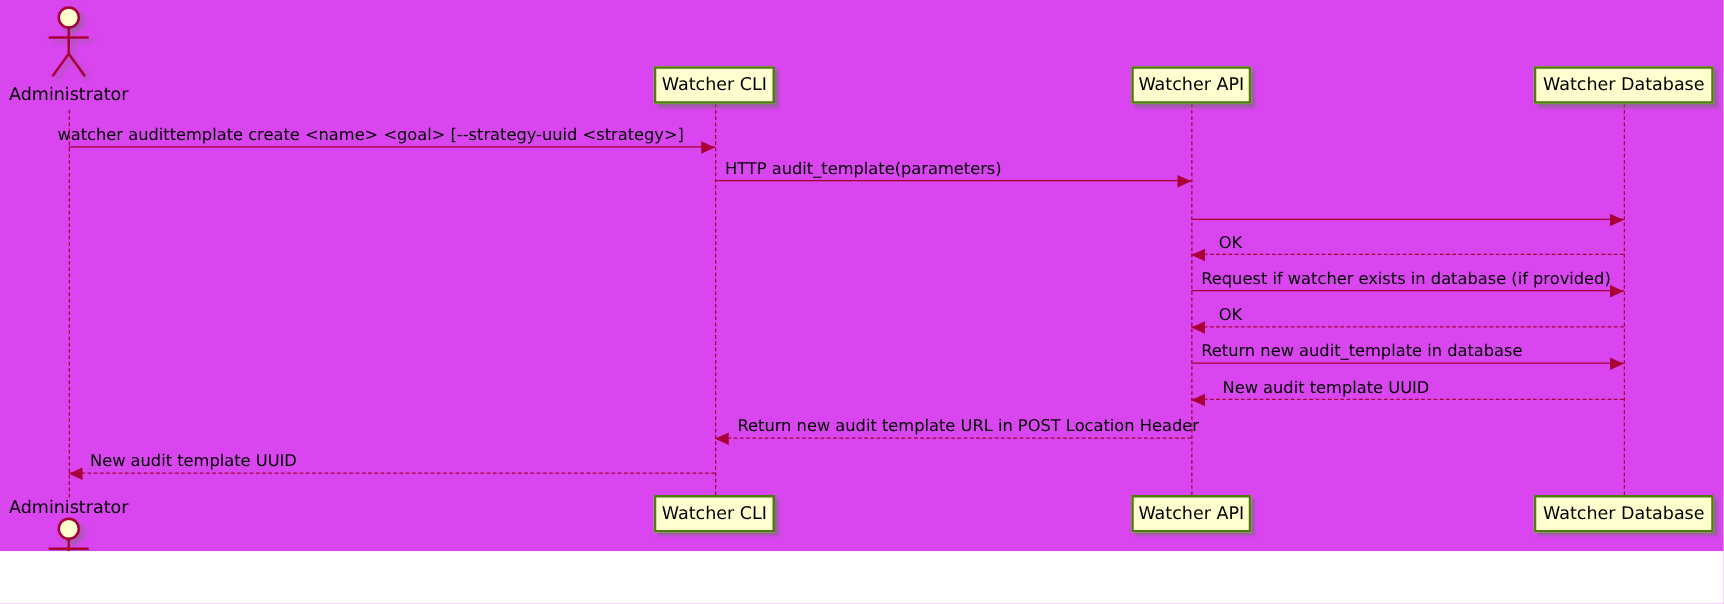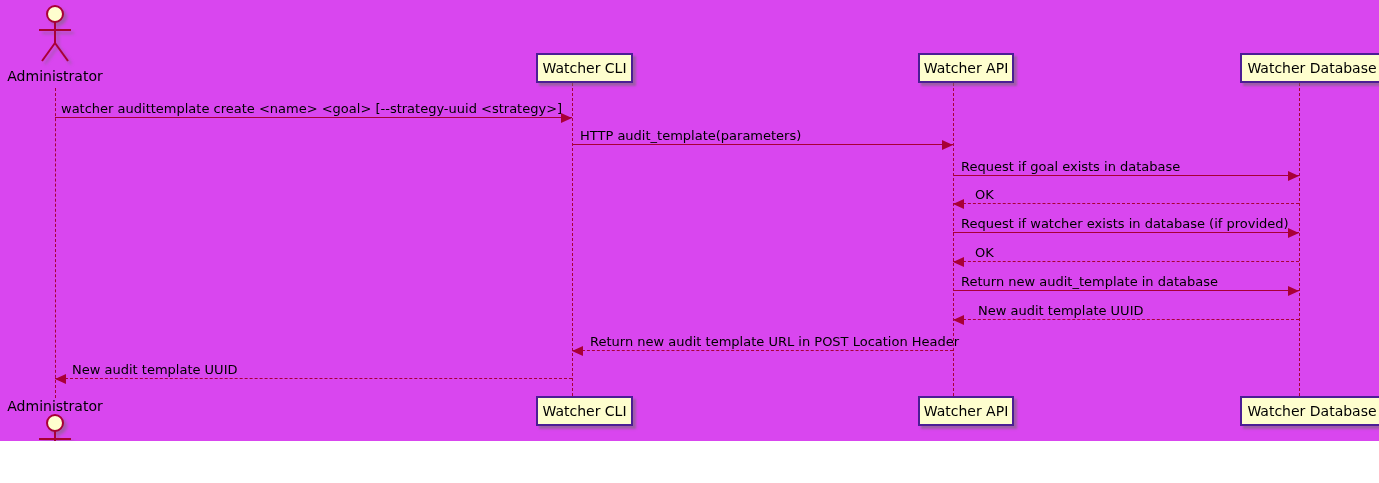--- a/index.html
+++ b/index.html
@@ -14,29 +14,28 @@
   .lifeline {
     position: absolute;
     width: 0;
     border-left: 1px dashed #A80036;
   }
   .participant {
     position: absolute;
     height: 30px;
     box-sizing: border-box;
     background: #FEFECE;
-    border: 2px solid #4c1d95;
+    border: 2px solid #4d7c0f;
     box-shadow: 3px 3px 2px rgba(110,110,110,0.55);
     display: flex;
     align-items: center;
     justify-content: center;
     font-size: 14px;
     color: #000000;
     white-space: nowrap;
-    margin-left: 13px;
   }
   .actor-figure {
     position: absolute;
     filter: drop-shadow(3px 3px 1.5px rgba(110,110,110,0.5));
   }
   .actor-label {
     position: absolute;
     transform: translateX(-50%);
     font-size: 14px;
     color: #000000;
@@ -81,29 +80,28 @@
     <line x1="4" y1="26" x2="36" y2="26" stroke="#A80036" stroke-width="2"></line>
     <line x1="20" y1="39" x2="7" y2="57" stroke="#A80036" stroke-width="2"></line>
     <line x1="20" y1="39" x2="33" y2="57" stroke="#A80036" stroke-width="2"></line>
   </svg>
   <div class="actor-label" style="left:55px;top:68px;">Administrator</div>
 
   <div class="participant" style="left:523px; top:53px; width:97px;">Watcher CLI</div>
   <div class="participant" style="left:905px; top:53px; width:96px;">Watcher API</div>
   <div class="participant" style="left:1227px;top:53px; width:144px;">Watcher Database</div>
 
-  <div class="msg-label" style="left:61px;top:101px;">watcher audittemplate create &lt;name&gt; &lt;goal&gt; [--strategy-uuid &lt;strategy&gt;]</div>
+  <div class="msg-label" style="left:46px;top:101px;">watcher audittemplate create &lt;name&gt; &lt;goal&gt; [--strategy-uuid &lt;strategy&gt;]</div>
   <div class="msg-line solid" style="left:55px;top:117px;width:517px;"></div>
   <div class="arrow right" style="left:561px;top:113px;"></div>
 
   <div class="msg-label" style="left:580px;top:128px;">HTTP audit_template(parameters)</div>
   <div class="msg-line solid" style="left:572px;top:144px;width:381px;"></div>
   <div class="arrow right" style="left:942px;top:140px;"></div>
 
-  <div class="msg-label" style="left:961px;top:159px;">Request if goal exists in database</div>
   <div class="msg-line solid" style="left:953px;top:175px;width:346px;"></div>
   <div class="arrow right" style="left:1288px;top:171px;"></div>
 
   <div class="msg-label" style="left:975px;top:187px;">OK</div>
   <div class="msg-line dashed" style="left:953px;top:203px;width:346px;"></div>
   <div class="arrow left" style="left:953px;top:199px;"></div>
 
   <div class="msg-label" style="left:961px;top:216px;">Request if watcher exists in database (if provided)</div>
   <div class="msg-line solid" style="left:953px;top:232px;width:346px;"></div>
   <div class="arrow right" style="left:1288px;top:228px;"></div>

